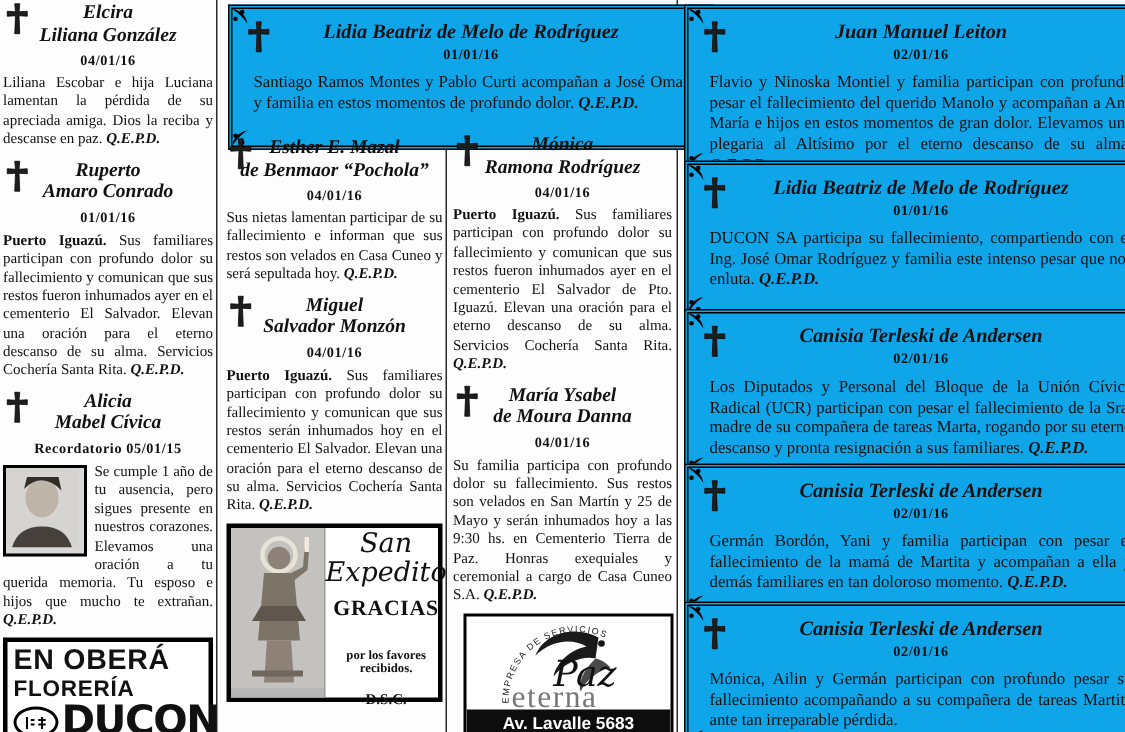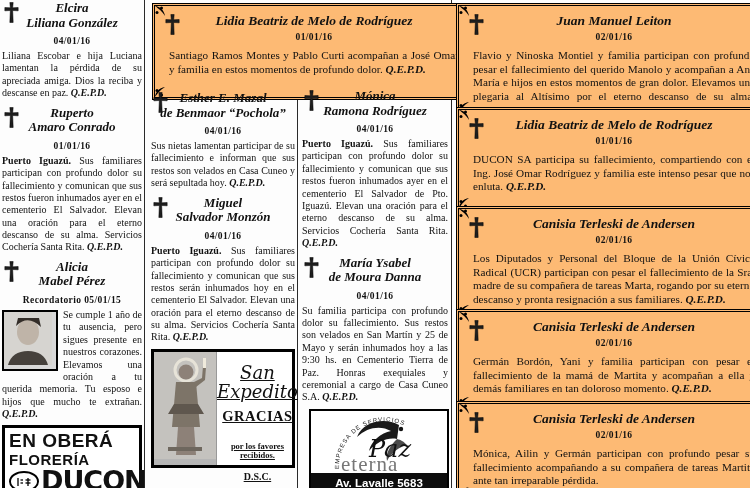--- a/index.html
+++ b/index.html
@@ -21,21 +21,21 @@
   .nhead{position:relative;text-align:center;padding:1px 0 0 0;}
   .cx{position:absolute;left:2px;top:1px;width:15px;height:23px;}
   .nname{font-style:italic;font-weight:bold;font-size:13px;line-height:1.12;}
   .ndate{text-align:center;font-weight:bold;font-size:9.5px;letter-spacing:.4px;margin:6px 0 4px;}
   .nbody{margin:0 0 5px;font-size:10px;line-height:1.24;text-align:justify;}
   .lead{font-weight:bold;}
   .qepd{font-weight:bold;font-style:italic;}
   .photo{float:left;width:52px;height:57px;border:2px solid #000;margin:1px 5px 1px 0;background:#d8d8d8;}
 
   
-  .decor-box{position:absolute;border:3px double #000;background:#fdba74;padding:5px 12px 4px;}
+  .decor-box{position:absolute;border:3px double #000;background:#0ea5e9;padding:5px 12px 4px;}
   .decor-box .cx{left:10px;top:7px;}
   .btitle{text-align:center;font-style:italic;font-weight:bold;font-size:13.5px;margin-top:2px;}
   .bdate{text-align:center;font-weight:bold;font-size:9.5px;letter-spacing:.4px;margin-top:3px;}
   .bbody{margin:7px 2px 0;font-size:11.2px;line-height:1.22;text-align:justify;}
   .cnr{position:absolute;width:12px;height:12px;}
   .cnr svg{width:12px;height:12px;display:block;}
   .cnr.tl{left:-1px;top:-1px;}
   .cnr.tr{right:-1px;top:-1px;transform:rotate(90deg);}
   .cnr.br{right:-1px;bottom:-1px;transform:rotate(180deg);}
   .cnr.bl{left:-1px;bottom:-1px;transform:rotate(270deg);}
@@ -58,21 +58,21 @@
   .ak-oval .kanji-hidden{position:absolute;opacity:0;font-size:1px;}
   .ak-brand{font-weight:bold;font-size:27px;letter-spacing:-1px;line-height:.9;
             font-family:"DejaVu Sans", sans-serif;}
   .ak-flowers{text-align:right;font-weight:bold;font-size:13px;letter-spacing:1px;line-height:1;}
   .ak-products{border:3px double #000;margin-top:3px;text-align:center;font-weight:bold;
                font-size:15px;letter-spacing:2px;line-height:1.2;padding:2px 0;}
 
   
   #sanexp{margin-top:4px;border:3px solid #000;background:#fff;height:113px;display:flex;}
   .se-img{flex:0 0 62px;background:linear-gradient(#cfcfcf,#b5b5b5);border-right:1px solid #999;}
-  .se-txt{flex:1;text-align:center;padding-top:12px;text-decoration:underline;}
+  .se-txt{flex:1;text-align:center;padding-top:2px;}
   .se-title{font-style:italic;font-size:18px;line-height:1.05;font-family:"DejaVu Serif", serif;}
   .se-gracias{font-weight:bold;font-size:14.5px;margin-top:6px;letter-spacing:.5px;}
   .se-sub{font-weight:bold;font-size:8.5px;line-height:1.15;margin-top:17px;}
   .se-dsc{font-weight:bold;font-size:10px;margin-top:10px;}
 
   
   #paz{position:relative;margin:4px 0 0 7px;width:136px;height:97px;border:2px solid #000;
        background:#fff;overflow:hidden;}
   .pz-logo{position:relative;height:62px;}
   .pz-bar{position:absolute;left:0;right:0;bottom:0;height:35px;background:#0d0d0d;color:#fff;
@@ -117,21 +117,21 @@
       <p class="nbody"><b class="lead">Puerto Iguazú. </b><span>Sus familiares participan con profundo dolor su fallecimiento y comunican que sus restos fueron inhumados ayer en el cementerio El Salvador. Elevan una oración para el eterno descanso de su alma. Servicios Cochería Santa Rita. </span><b class="qepd">Q.E.P.D.</b></p>
     </div>
 
     <div class="notice">
       <div class="nhead">
         <svg class="cx" viewBox="0 0 18 26">
             <path d="M7 1h4l-.6 6.4 6.6-.4v4l-6.6-.4L11 25H7l.6-14.4-6.6.4V7l6.6.4z" fill="#1e1e1e" stroke="#000" stroke-width=".6"></path>
           </svg>
         <div class="nname">
           <div>Alicia</div>
-          <div>Mabel Pérez</div>
+          <div>Mabel Cívica</div>
         </div>
       </div>
       <div class="ndate">Recordatorio 05/01/15</div>
       <div class="photo">
         <svg width="48" height="53" viewBox="0 0 48 53">
           <rect width="48" height="53" fill="#d6d4d0"></rect>
           <ellipse cx="24" cy="20" rx="11" ry="13" fill="#bfb4a8"></ellipse>
           <path d="M12 14q12-12 25 1l-2-9H14z" fill="#332d28"></path>
           <path d="M4 53q4-14 20-14t20 14z" fill="#46413c"></path>
         </svg>

